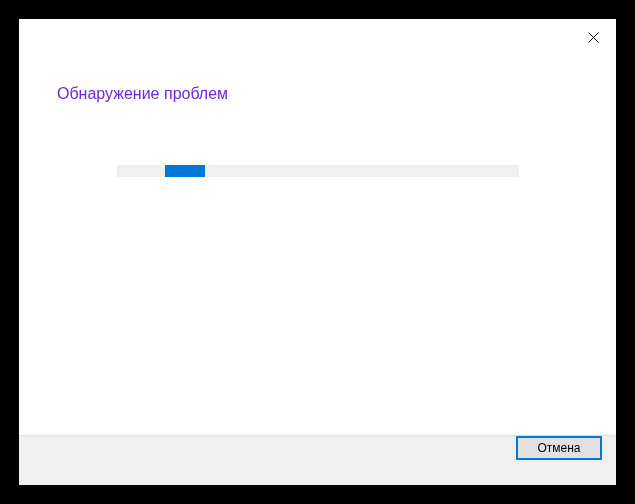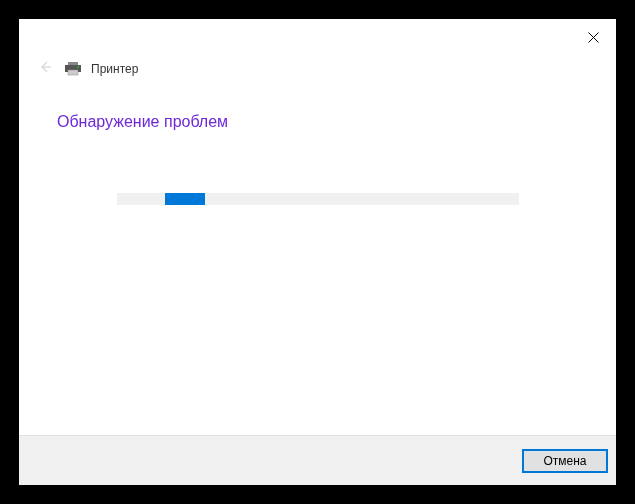--- a/index.html
+++ b/index.html
@@ -106,22 +106,21 @@
       width: 40px;
       height: 100%;
       background: #0078d7;
     }
     .footer {
       height: 50px;
       border-top: 1px solid #e0e0e0;
       background: #f0f0f0;
       display: flex;
       justify-content: flex-end;
-      align-items: center;
-      padding: 0 8px;
+      padding: 0 14px;
     }
     .cancel-btn {
       min-width: 86px;
       height: 24px;
       background: #e1e1e1;
       border: 2px solid #0078d7;
       font-size: 12px;
       color: #000;
       cursor: pointer;
       padding: 0 16px;
@@ -136,39 +135,20 @@
     <div class="close-btn">
       <span>
         <svg viewBox="0 0 11 11">
           <line x1="0.5" y1="0.5" x2="10.5" y2="10.5" stroke="#000" stroke-width="1"></line>
           <line x1="10.5" y1="0.5" x2="0.5" y2="10.5" stroke="#000" stroke-width="1"></line>
         </svg>
       </span>
     </div>
   </div>
 
-  <div class="header-row">
-    <div class="back-arrow">
-      <span>
-        <svg viewBox="0 0 16 16">
-          <path d="M10 3 L5 8 L10 13" fill="none" stroke="#888" stroke-width="1.2"></path>
-          <line x1="5" y1="8" x2="14" y2="8" stroke="#888" stroke-width="1.2"></line>
-        </svg>
-      </span>
-    </div>
-    <div class="printer-icon">
-      <svg viewBox="0 0 16 14">
-        <rect x="3" y="0" width="10" height="3" fill="#888"></rect>
-        <rect x="0" y="3" width="16" height="7" fill="#555"></rect>
-        <rect x="3" y="8" width="10" height="5" fill="#ccc" stroke="#888" stroke-width="0.5"></rect>
-        <circle cx="13" cy="5" r="0.8" fill="#0f0"></circle>
-      </svg>
-    </div>
-    <span class="header-title">Принтер</span>
-  </div>
 
   <div class="content">
     <h1 class="main-heading">Обнаружение проблем</h1>
     <div class="progress-container">
       <div class="progress-bar">
         <div class="progress-chunk"></div>
       </div>
     </div>
   </div>
 

